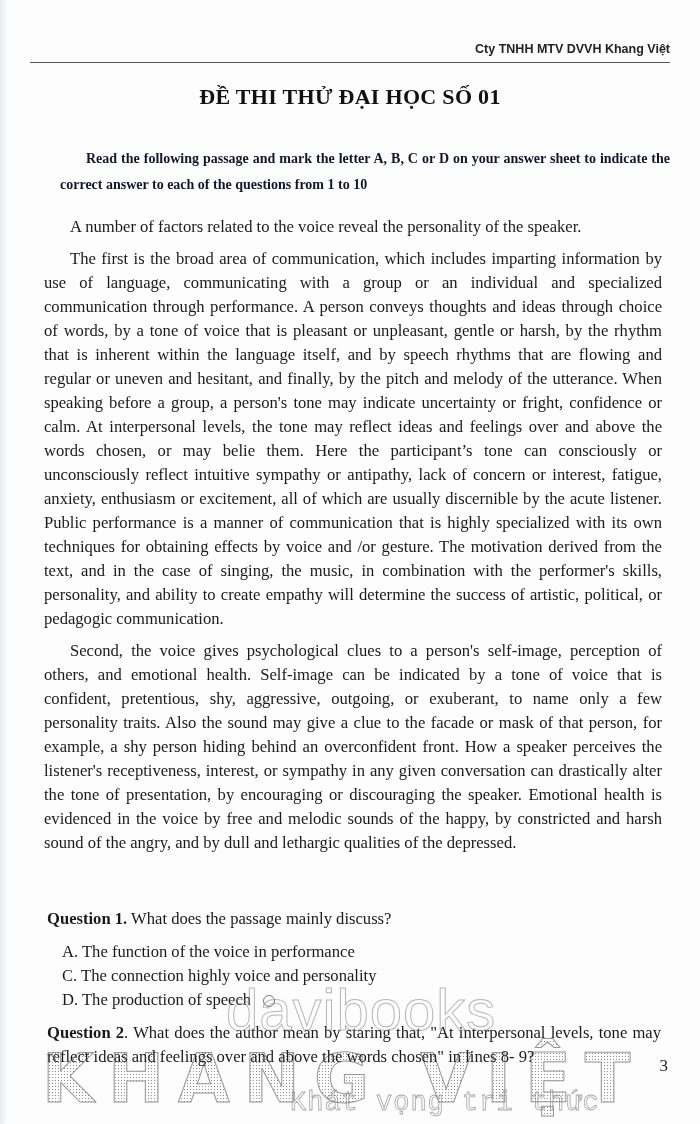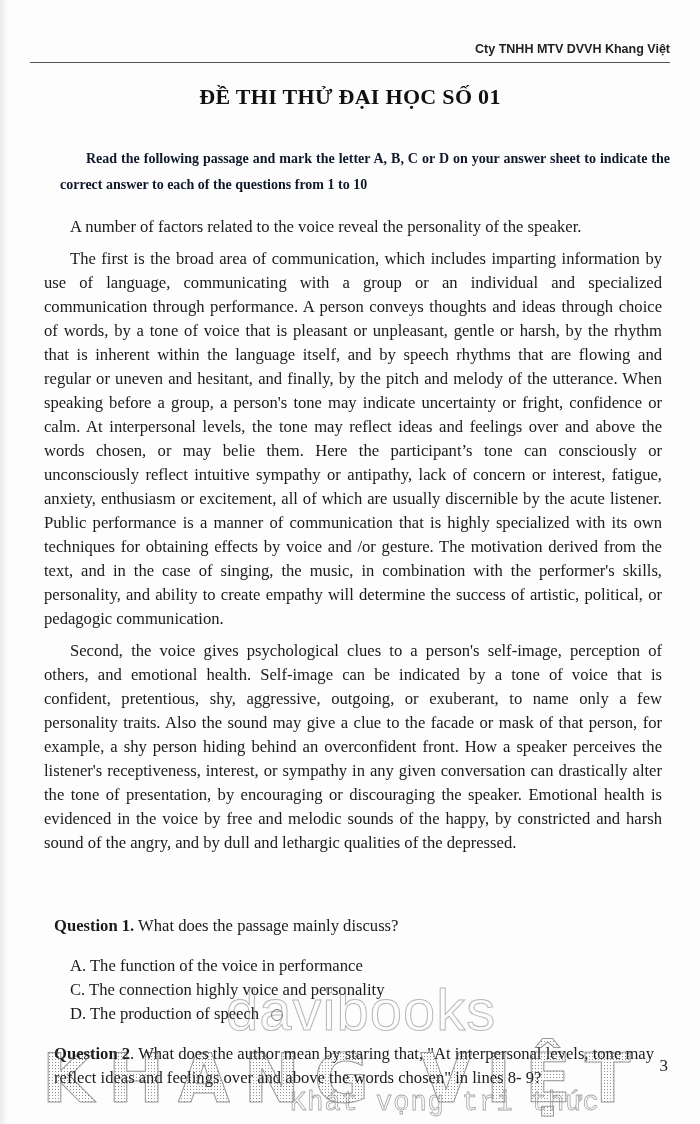--- a/index.html
+++ b/index.html
@@ -7,23 +7,23 @@
   .page { position: absolute; left: 0; top: 0; width: 700px; height: 1124px; background: #fdfdfd; }
   .left-edge { position: absolute; left: 0; top: 0; width: 8px; height: 1124px; background: linear-gradient(to right, #e8ecf0, #fdfdfd); }
   .header { position: absolute; left: 30px; right: 30px; top: 40px; height: 22px; border-bottom: 1.5px solid #555; }
   .header-text { position: absolute; right: 0; top: 2px; font-family: "Liberation Sans", sans-serif; font-weight: bold; font-size: 12.5px; color: #222; margin-left: 24px; }
   .title { position: absolute; left: 0; right: 0; top: 84px; text-align: center; font-family: "Liberation Serif", serif; font-weight: bold; font-size: 22px; letter-spacing: 0.3px; color: #111; }
   .text { font-family: "Liberation Serif", serif; font-size: 16.6px; line-height: 24px; color: #1a1a1a; }
   .instructions { position: absolute; left: 36px; right: 30px; top: 146px; font-family: "Liberation Serif", serif; font-weight: bold; font-size: 14px; line-height: 26px; text-align: justify; text-indent: 26px; color: #0f172a; margin-left: 24px; }
   .passage { position: absolute; left: 36px; right: 30px; top: 207px; }
   .passage p { margin: 8px; text-indent: 26px; text-align: justify; }
   .questions { position: absolute; left: 38px; right: 30px; top: 898px; }
-  .q-stem { margin: 16px; text-align: justify; }
+  .q-stem { margin: 9px; text-align: justify; }
   .q-label { font-weight: bold; }
-  .options { margin: 8px; padding-left: 24px; }
+  .options { margin: 0; padding-left: 24px; }
   .option { display: block; }
   .o-mark { display: inline-block; width: 10px; height: 10px; border: 1px solid #777; border-radius: 50%; margin-left: 12px; vertical-align: middle; }
   .page-number { position: absolute; right: 32px; top: 1056px; font-family: "Liberation Serif", serif; font-size: 17px; color: #222; }
   .watermark-main { position: absolute; left: 42px; top: 1040px; font-family: "DejaVu Sans", sans-serif; font-weight: bold; font-size: 67px; letter-spacing: 14px; color: transparent; -webkit-text-stroke: 1px #444; text-shadow: none; opacity: 0.55;
     background-image: radial-gradient(#333 35%, transparent 40%); background-size: 3px 3px; -webkit-background-clip: text; background-clip: text; }
   .watermark-top { position: absolute; left: 226px; top: 976px; font-family: "Liberation Sans", sans-serif; font-size: 58px; color: transparent; -webkit-text-stroke: 1px #888; opacity: 0.6; letter-spacing: 1px; }
   .watermark-slogan { position: absolute; left: 262px; top: 1088px; font-family: Liberation Mono, monospace; font-size: 27px; color: transparent; -webkit-text-stroke: 0.8px #888; opacity: 0.75; letter-spacing: 1px; margin-left: 28px; }
 </style>
 </head>
 <body>

